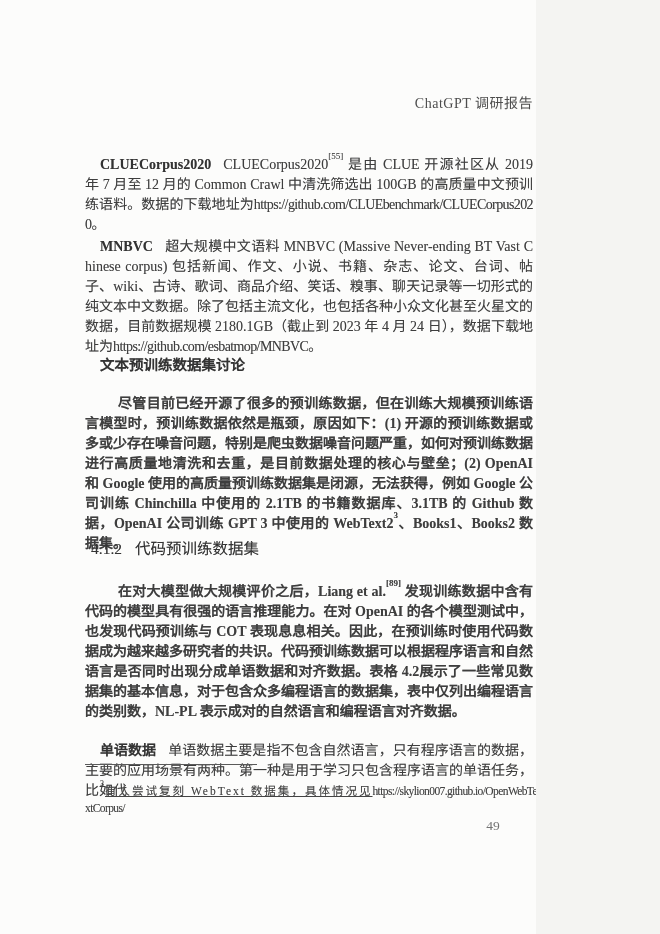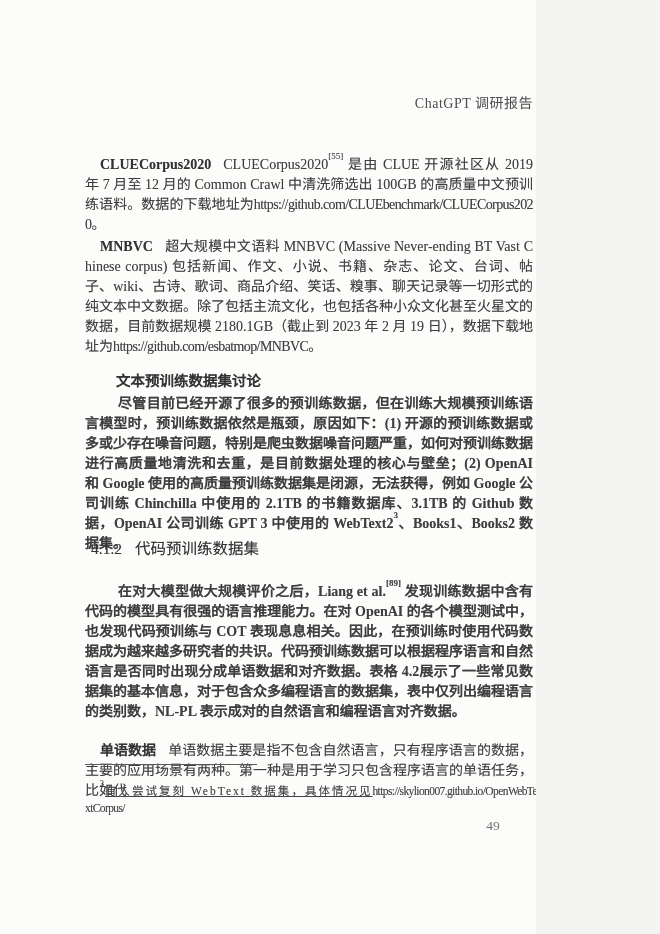--- a/index.html
+++ b/index.html
@@ -111,24 +111,24 @@
 
   <div class="blk running-header">
     <span>ChatGPT 调研报告</span>
   </div>
 
   <p class="blk para indent-run" style="top:133px">
     <span class="term">CLUECorpus2020</span><span>CLUECorpus2020</span><sup class="cite">[55]</sup><span> 是由 CLUE 开源社区从 2019 年 7 月至 12 月的 Common Crawl 中清洗筛选出 100GB 的高质量中文预训练语料。数据的下载地址为</span><span class="url">https://github.com/CLUEbenchmark/CLUECorpus2020</span><span>。</span>
   </p>
 
   <p class="blk para indent-run" style="top:215px">
-    <span class="term">MNBVC</span><span>超大规模中文语料 MNBVC (Massive Never-ending BT Vast Chinese corpus) 包括新闻、作文、小说、书籍、杂志、论文、台词、帖子、wiki、古诗、歌词、商品介绍、笑话、糗事、聊天记录等一切形式的纯文本中文数据。除了包括主流文化，也包括各种小众文化甚至火星文的数据，目前数据规模 2180.1GB（截止到 2023 年 2 月 19 日），数据下载地址为</span><span class="url">https://github.com/esbatmop/MNBVC</span><span>。</span>
+    <span class="term">MNBVC</span><span>超大规模中文语料 MNBVC (Massive Never-ending BT Vast Chinese corpus) 包括新闻、作文、小说、书籍、杂志、论文、台词、帖子、wiki、古诗、歌词、商品介绍、笑话、糗事、聊天记录等一切形式的纯文本中文数据。除了包括主流文化，也包括各种小众文化甚至火星文的数据，目前数据规模 2180.1GB（截止到 2023 年 4 月 24 日），数据下载地址为</span><span class="url">https://github.com/esbatmop/MNBVC</span><span>。</span>
   </p>
 
-  <h4 class="blk heading-run" style="top:353px;margin:16px">
+  <h4 class="blk heading-run" style="top:353px;margin:0">
     <span>文本预训练数据集讨论</span>
   </h4>
 
   <p class="blk para indent-body" style="top:380px">
     <span>尽管目前已经开源了很多的预训练数据，但在训练大规模预训练语言模型时，预训练数据依然是瓶颈，原因如下：(1) 开源的预训练数据或多或少存在噪音问题，特别是爬虫数据噪音问题严重，如何对预训练数据进行高质量地清洗和去重，是目前数据处理的核心与壁垒；(2) OpenAI 和 Google 使用的高质量预训练数据集是闭源，无法获得，例如 Google 公司训练 Chinchilla 中使用的 2.1TB 的书籍数据库、3.1TB 的 Github 数据，OpenAI 公司训练 GPT 3 中使用的 WebText2</span><sup class="cite">3</sup><span>、Books1、Books2 数据集。</span>
   </p>
 
   <h3 class="blk heading-sub" style="top:536px;margin:0">
     <span class="sec-num">4.1.2</span><span>代码预训练数据集</span>
   </h3>

